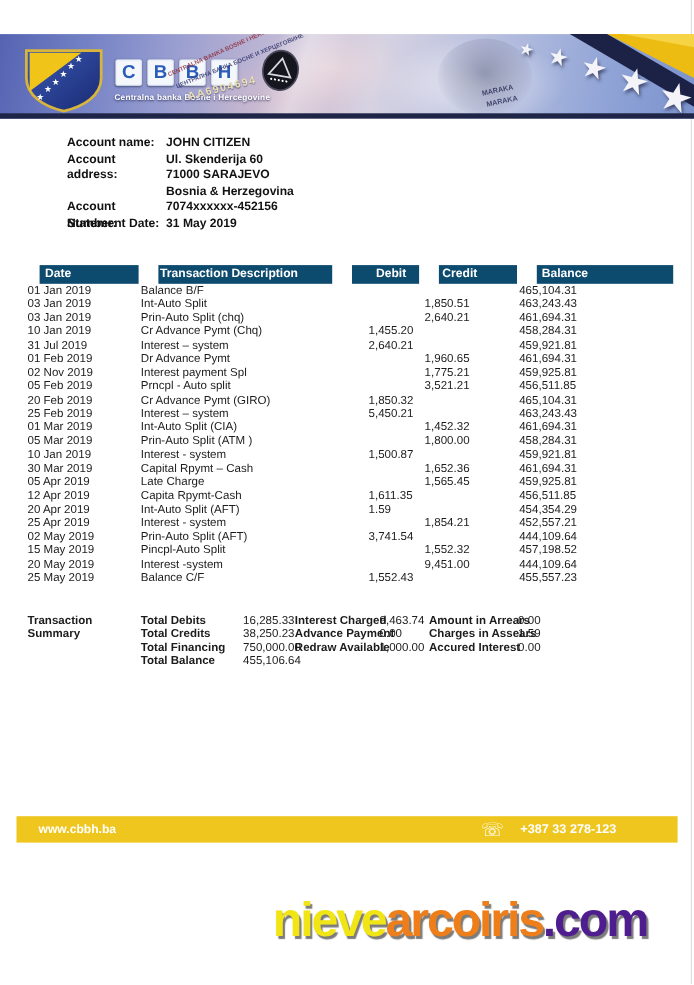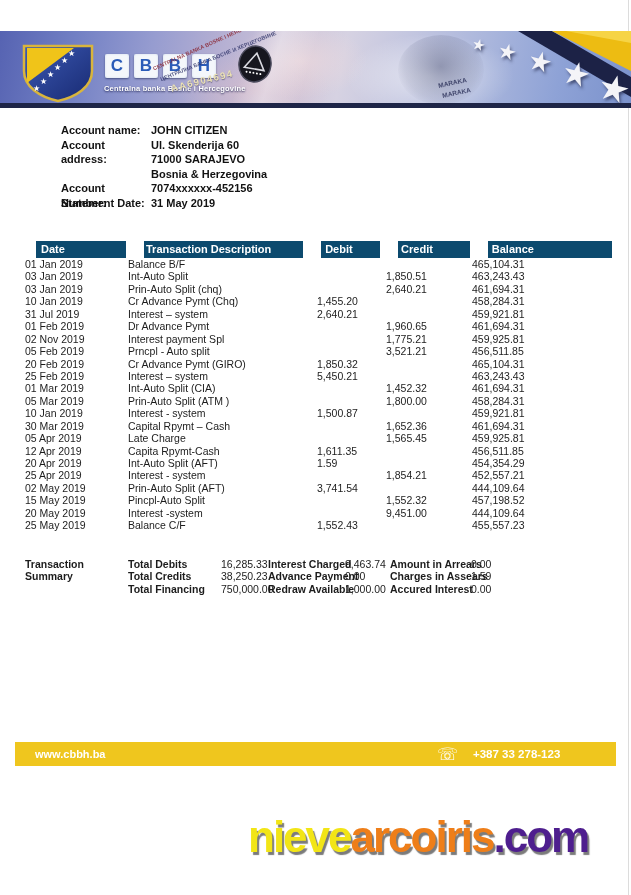--- a/index.html
+++ b/index.html
@@ -68,21 +68,21 @@
   
   .thead {
     position:absolute; left:20px; top:241px; width:592px; height:17px;
     display:flex; gap:2px; font-size:11px; font-weight:bold; color:#fff;
   }
   .th { background:#0c4a6e; height:17px; line-height:17px;margin-left:16px; }
   .tbody { position:absolute; left:20px; top:258px; width:592px; font-size:10.5px; color:#1c1c1c; }
   .trow { display:flex; gap:2px; height:12.45px; line-height:12.45px; }
   .c-date    { width:104px; padding-left:5px; }
   .c-desc    { width:185px; padding-left:2px; }
-  .c-debit   { width:68px;  padding-left:4px; }
+  .c-debit   { width:68px;  padding-left:22px; }
   .c-credit  { width:83px;  padding-left:3px; }
   .c-balance { width:144px; padding-left:4px; }
   .tc { overflow:hidden; white-space:nowrap; }
 
   
   .summary { position:absolute; left:0; top:558px; width:631px; font-size:10.5px; }
   .sum-row { position:relative; height:12.3px; line-height:12.3px; }
   .sum-row span { position:absolute; white-space:nowrap; }
   .s-title { left:25px;  font-weight:bold; }
   .s-l1 { left:128px; font-weight:bold; }
@@ -388,20 +388,24 @@
       <span class="s-v3">1.59</span>
     </div>
     <div class="sum-row">
       <span class="s-l1">Total Financing</span>
       <span class="s-v1">750,000.00</span>
       <span class="s-l2">Redraw Available</span>
       <span class="s-v2">1,000.00</span>
       <span class="s-l3">Accured Interest</span>
       <span class="s-v3">0.00</span>
     </div>
+    <div class="sum-row">
+      <span class="s-l1">Total Balance</span>
+      <span class="s-v1">455,106.64</span>
+    </div>
   </div>
 
   <div class="footer">
     <span class="footer-site">www.cbbh.ba</span>
     <span class="footer-phone-icon">☏</span>
     <span class="footer-phone">+387 33 278-123</span>
   </div>
 
   <div class="watermark">
     <span class="wm-1">nieve</span><span class="wm-2">arcoiris</span><span class="wm-3">.com</span>

